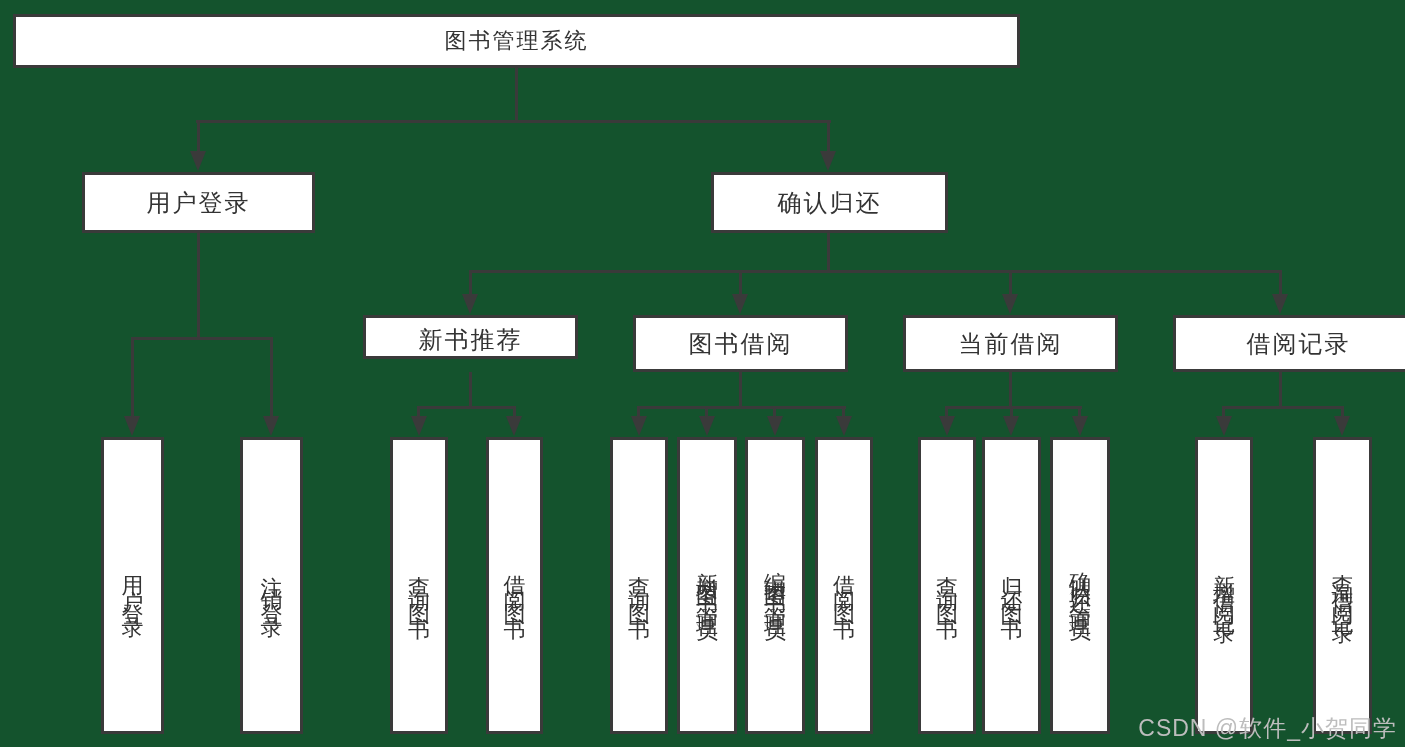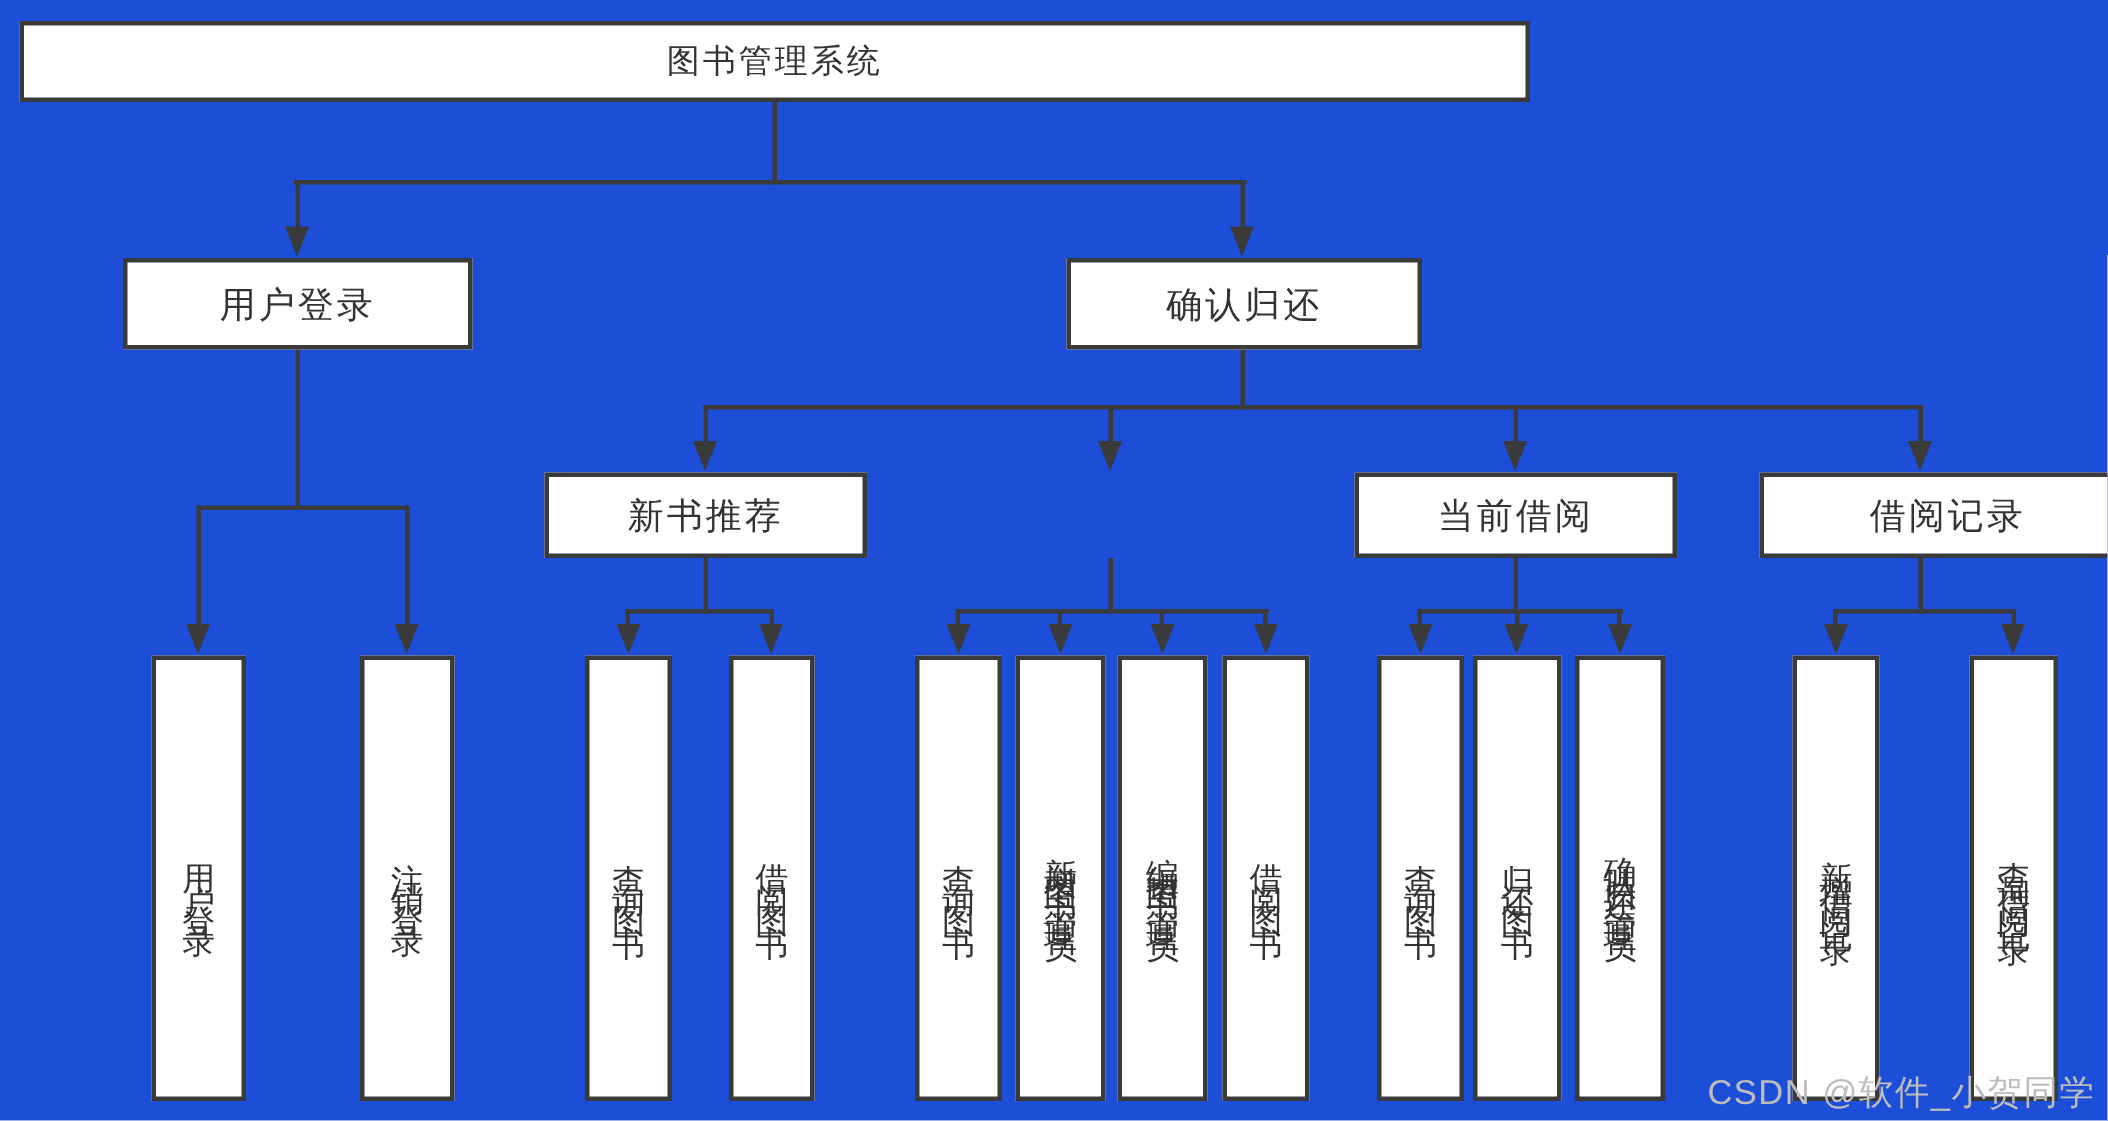--- a/index.html
+++ b/index.html
@@ -5,21 +5,21 @@
   * { margin: 0; padding: 0; box-sizing: border-box; }
   html, body { background: #ffffff; }
   body {
     font-family: "Liberation Sans", "DejaVu Sans", sans-serif;
     color: #333333;
   }
   .canvas {
     position: relative;
     width: 1405px;
     height: 747px;
-    background: #1d4ed8;
+    background: #14532d;
     overflow: hidden;
   }
   .box {
     position: absolute;
     border: 3px solid #3a3a3a;
     background: #ffffff;
     display: flex;
     align-items: center;
     justify-content: center;
     color: #333333;
@@ -79,24 +79,27 @@
   </div>
 
   <div class="box" style="left:82px;top:172px;width:233px;height:61px;">
     <span class="hlabel">用户登录</span>
   </div>
 
   <div class="box" style="left:711px;top:172px;width:237px;height:61px;">
     <span class="hlabel">确认归还</span>
   </div>
 
-  <div class="box" style="left:363px;top:315px;width:215px;height:57px;">
+  <div class="box" style="left:363px;top:315px;width:215px;height:44px;align-items:flex-end;">
     <span class="hlabel">新书推荐</span>
   </div>
 
+  <div class="box" style="left:633px;top:315px;width:215px;height:57px;">
+    <span class="hlabel">图书借阅</span>
+  </div>
 
   <div class="box" style="left:903px;top:315px;width:215px;height:57px;text-align:right;">
     <span class="hlabel">当前借阅</span>
   </div>
 
   <div class="box" style="left:1173px;top:315px;width:251px;height:57px;">
     <span class="hlabel">借阅记录</span>
   </div>
 
   <div class="box" style="left:101px;top:437px;width:63px;height:297px;">

